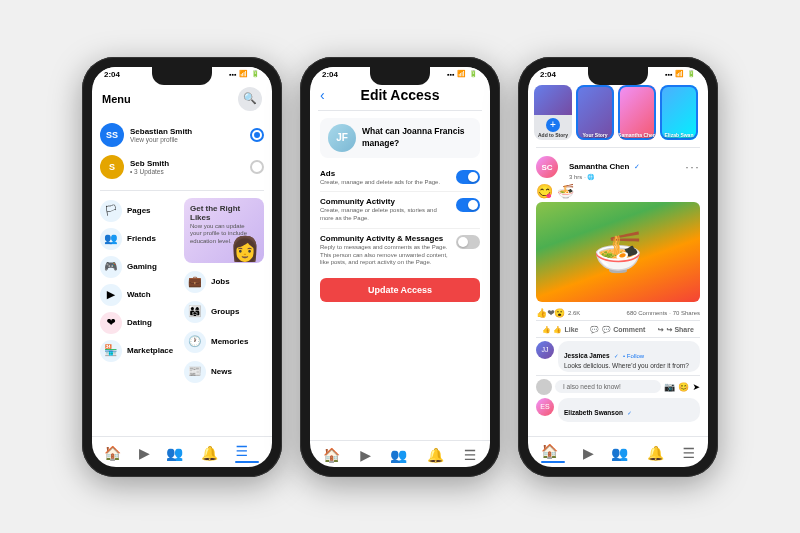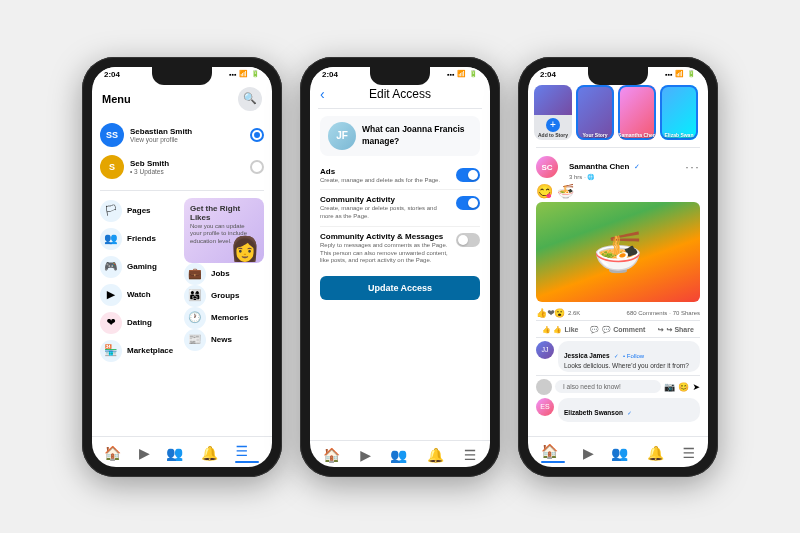--- a/index.html
+++ b/index.html
@@ -146,21 +146,21 @@
     }
     .menu-icon {
       width: 22px; height: 22px;
       border-radius: 50%;
       display: flex; align-items: center; justify-content: center;
       font-size: 11px;
       flex-shrink: 0;
     }
     .menu-label { font-size: 8px; font-weight: 600; }
 
-    .menu-right { display: flex; flex-direction: column; gap: 0; }
+    .menu-right { display: flex; flex-direction: column; gap: 8px; }
     .promo-card {
       background: linear-gradient(135deg, #e8d5f7 0%, #c9b3f0 100%);
       border-radius: 8px;
       padding: 6px;
       height: 65px;
       position: relative;
       overflow: hidden;
     }
     .promo-title { font-size: 8px; font-weight: 700; color: #333; }
     .promo-sub { font-size: 6px; color: #555; margin-top: 1px; line-height: 1.3; }
@@ -211,21 +211,21 @@
       padding: 6px 10px 4px;
       position: relative;
       flex-shrink: 0;
     }
     .back-btn {
       position: absolute;
       left: 10px;
       font-size: 14px;
       color: #1877f2;
     }
-    .edit-title { font-size: 12px; font-weight: 400; }
+    .edit-title { font-size: 14px; font-weight: 700; }
 
     .edit-content { flex: 1; overflow: hidden; padding: 4px 10px; }
 
     .manage-card {
       display: flex;
       align-items: center;
       gap: 6px;
       background: #f7f8fa;
       border-radius: 8px;
       padding: 6px 8px;
@@ -267,21 +267,21 @@
       top: 2px;
       width: 10px; height: 10px;
       border-radius: 50%;
       background: #fff;
       box-shadow: 0 1px 2px rgba(0,0,0,0.2);
     }
     .toggle.on .toggle-knob { right: 2px; }
     .toggle.off .toggle-knob { left: 2px; }
 
     .update-btn {
-      background: #0369a1;
+      background: #ef4444;
       color: #fff;
       border-radius: 6px;
       padding: 7px;
       text-align: center;
       font-size: 9px;
       font-weight: 700;
       margin: 6px 0;
     }
 
     

